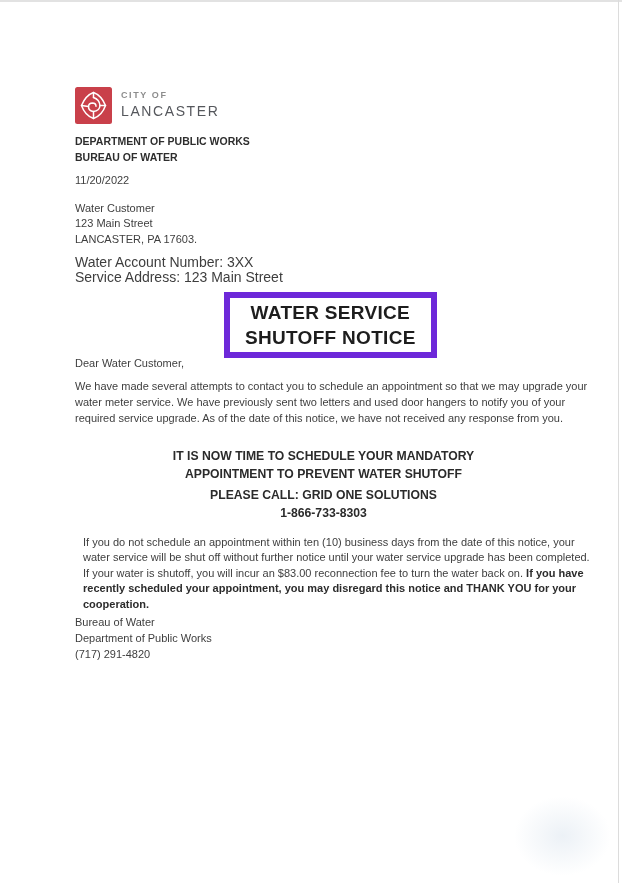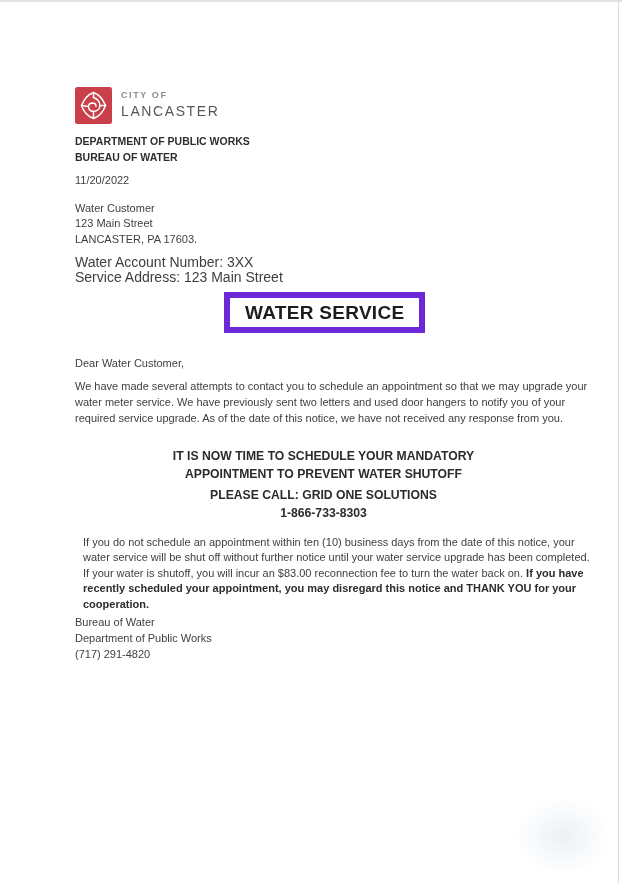--- a/index.html
+++ b/index.html
@@ -120,20 +120,21 @@
     <div>LANCASTER, PA 17603.</div>
   </div>
 
   <div class="account">
     <div>Water Account Number: 3XX</div>
     <div>Service Address: 123 Main Street</div>
   </div>
 
   <div class="notice-box">
     <div>WATER SERVICE</div>
+    <div>SHUTOFF NOTICE</div>
   </div>
 
   <div class="salutation">Dear Water Customer,</div>
 
   <p class="para1">We have made several attempts to contact you to schedule an appointment so that we may upgrade your water meter service. We have previously sent two letters and used door hangers to notify you of your required service upgrade. As of the date of this notice, we have not received any response from you.</p>
 
   <div class="cta">
     <div>IT IS NOW TIME TO SCHEDULE YOUR MANDATORY</div>
     <div>APPOINTMENT TO PREVENT WATER SHUTOFF</div>
     <div class="call-group">

